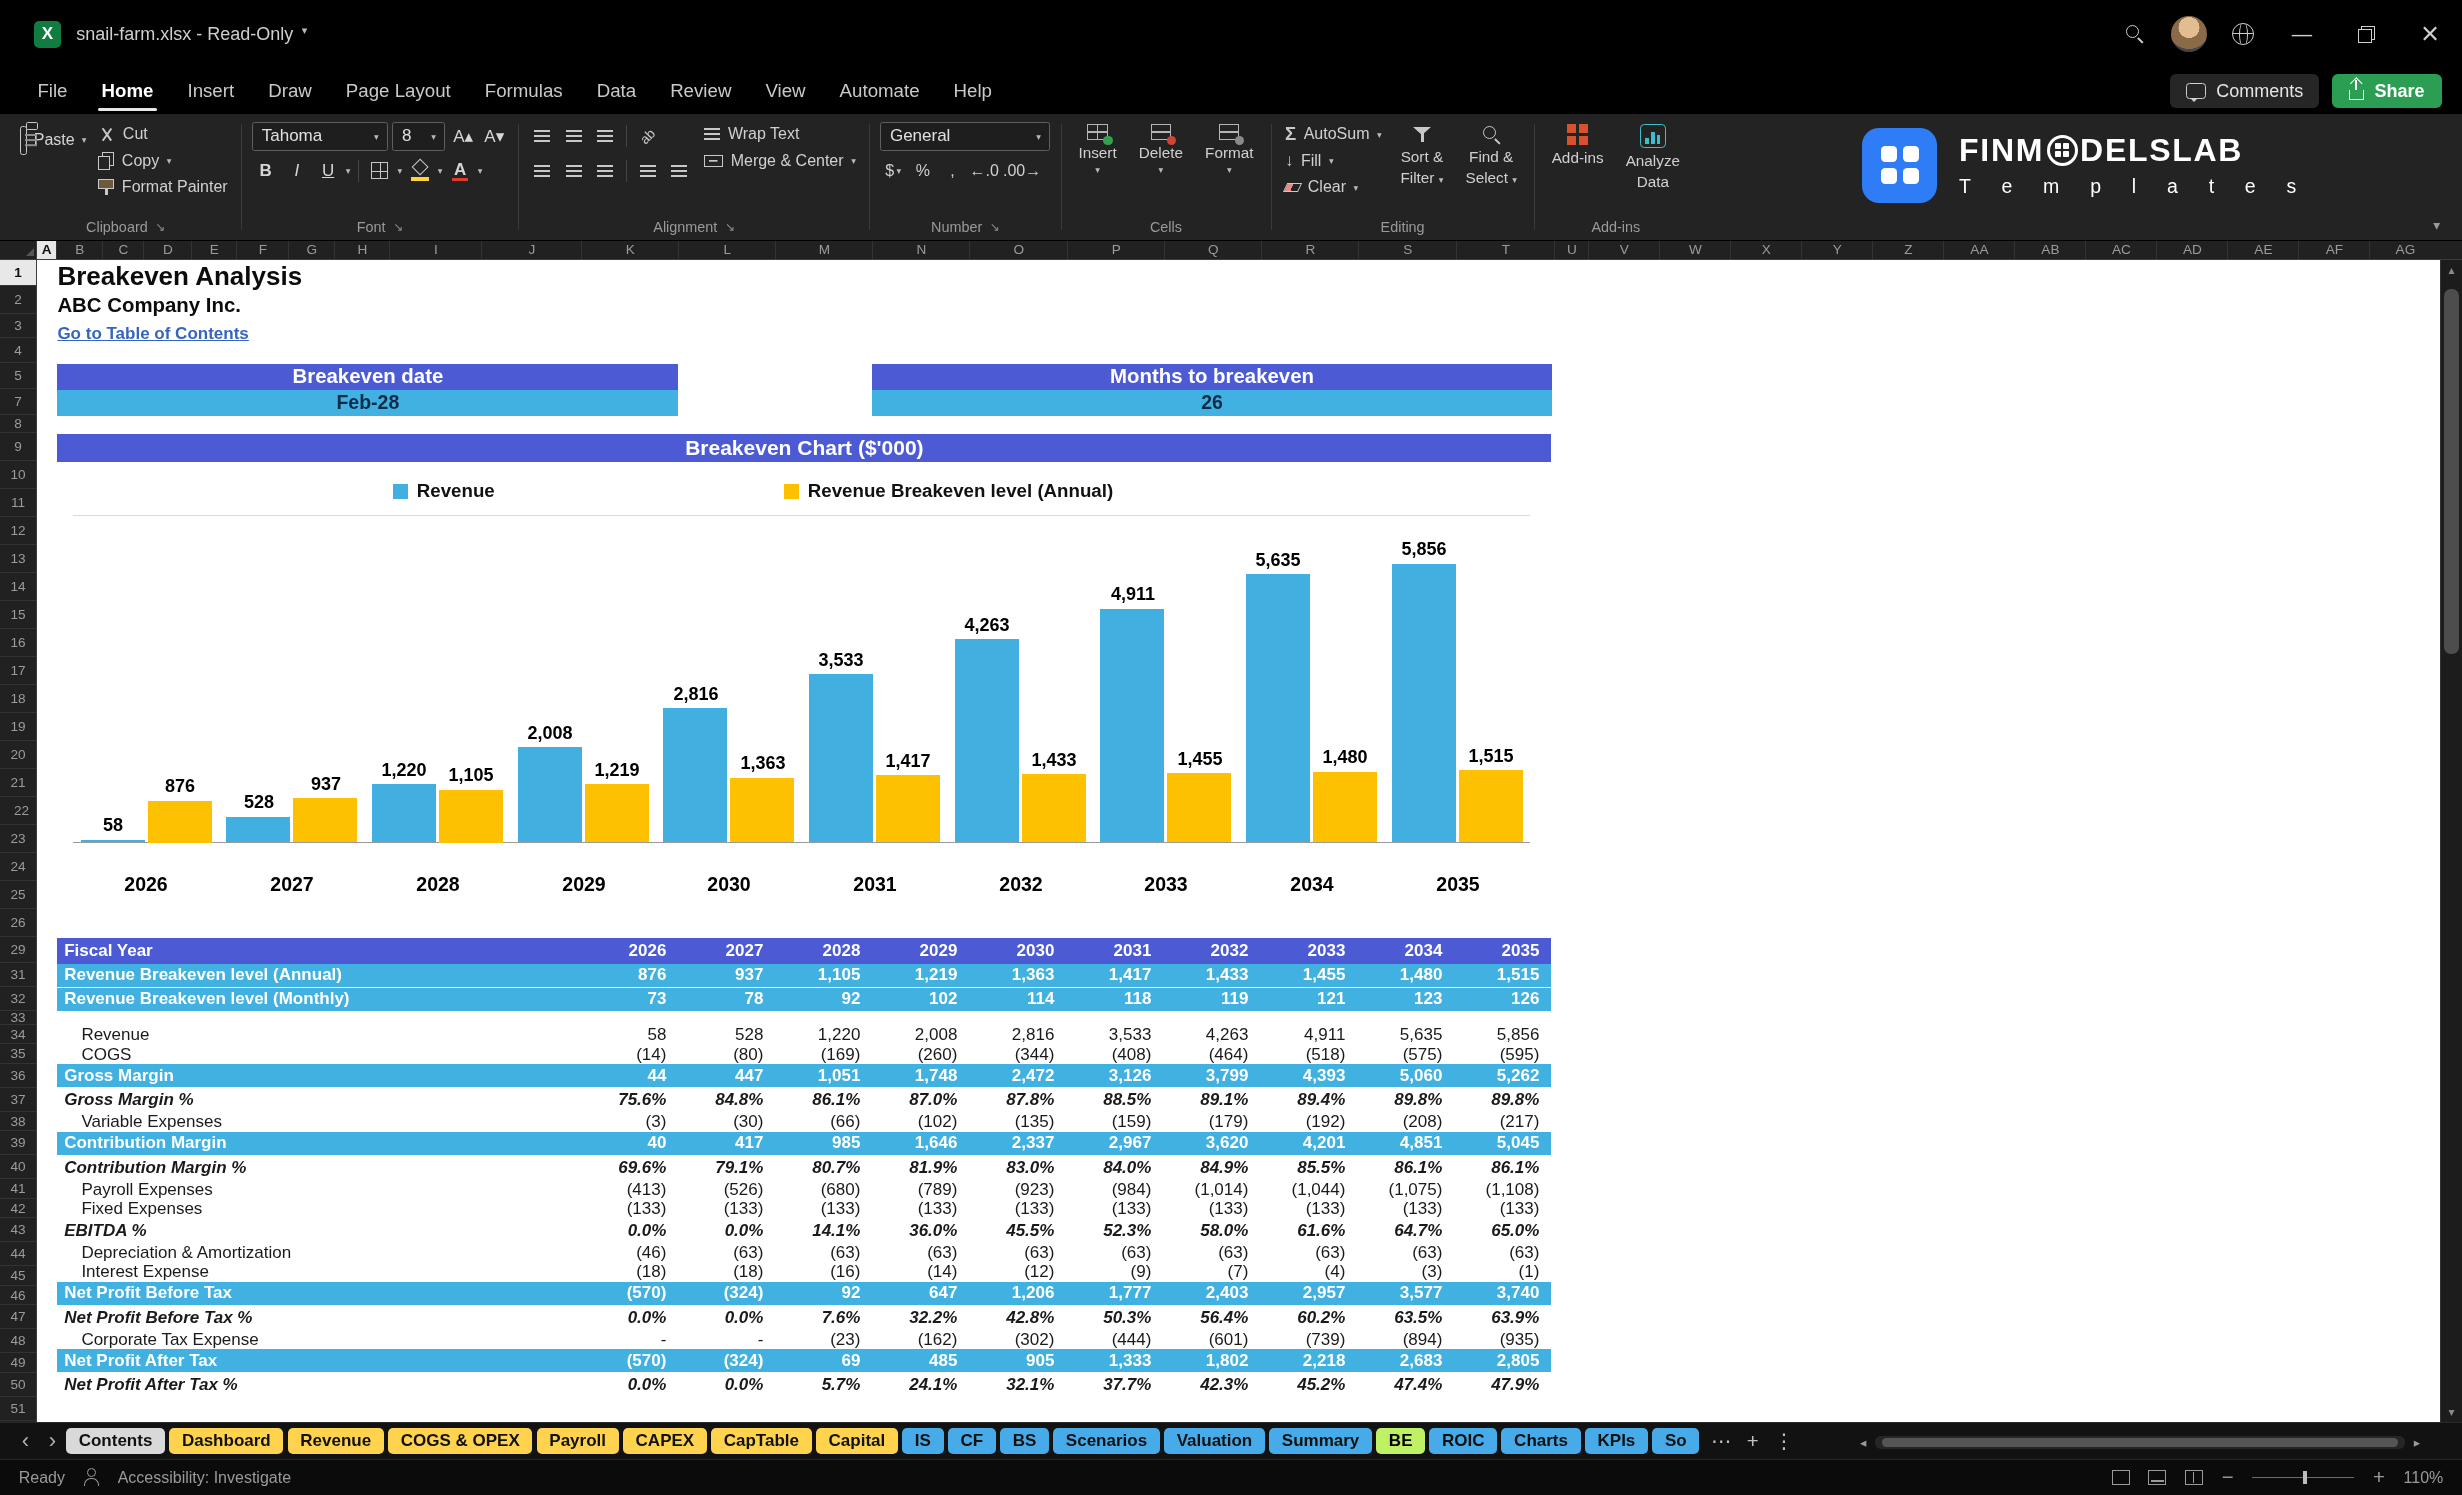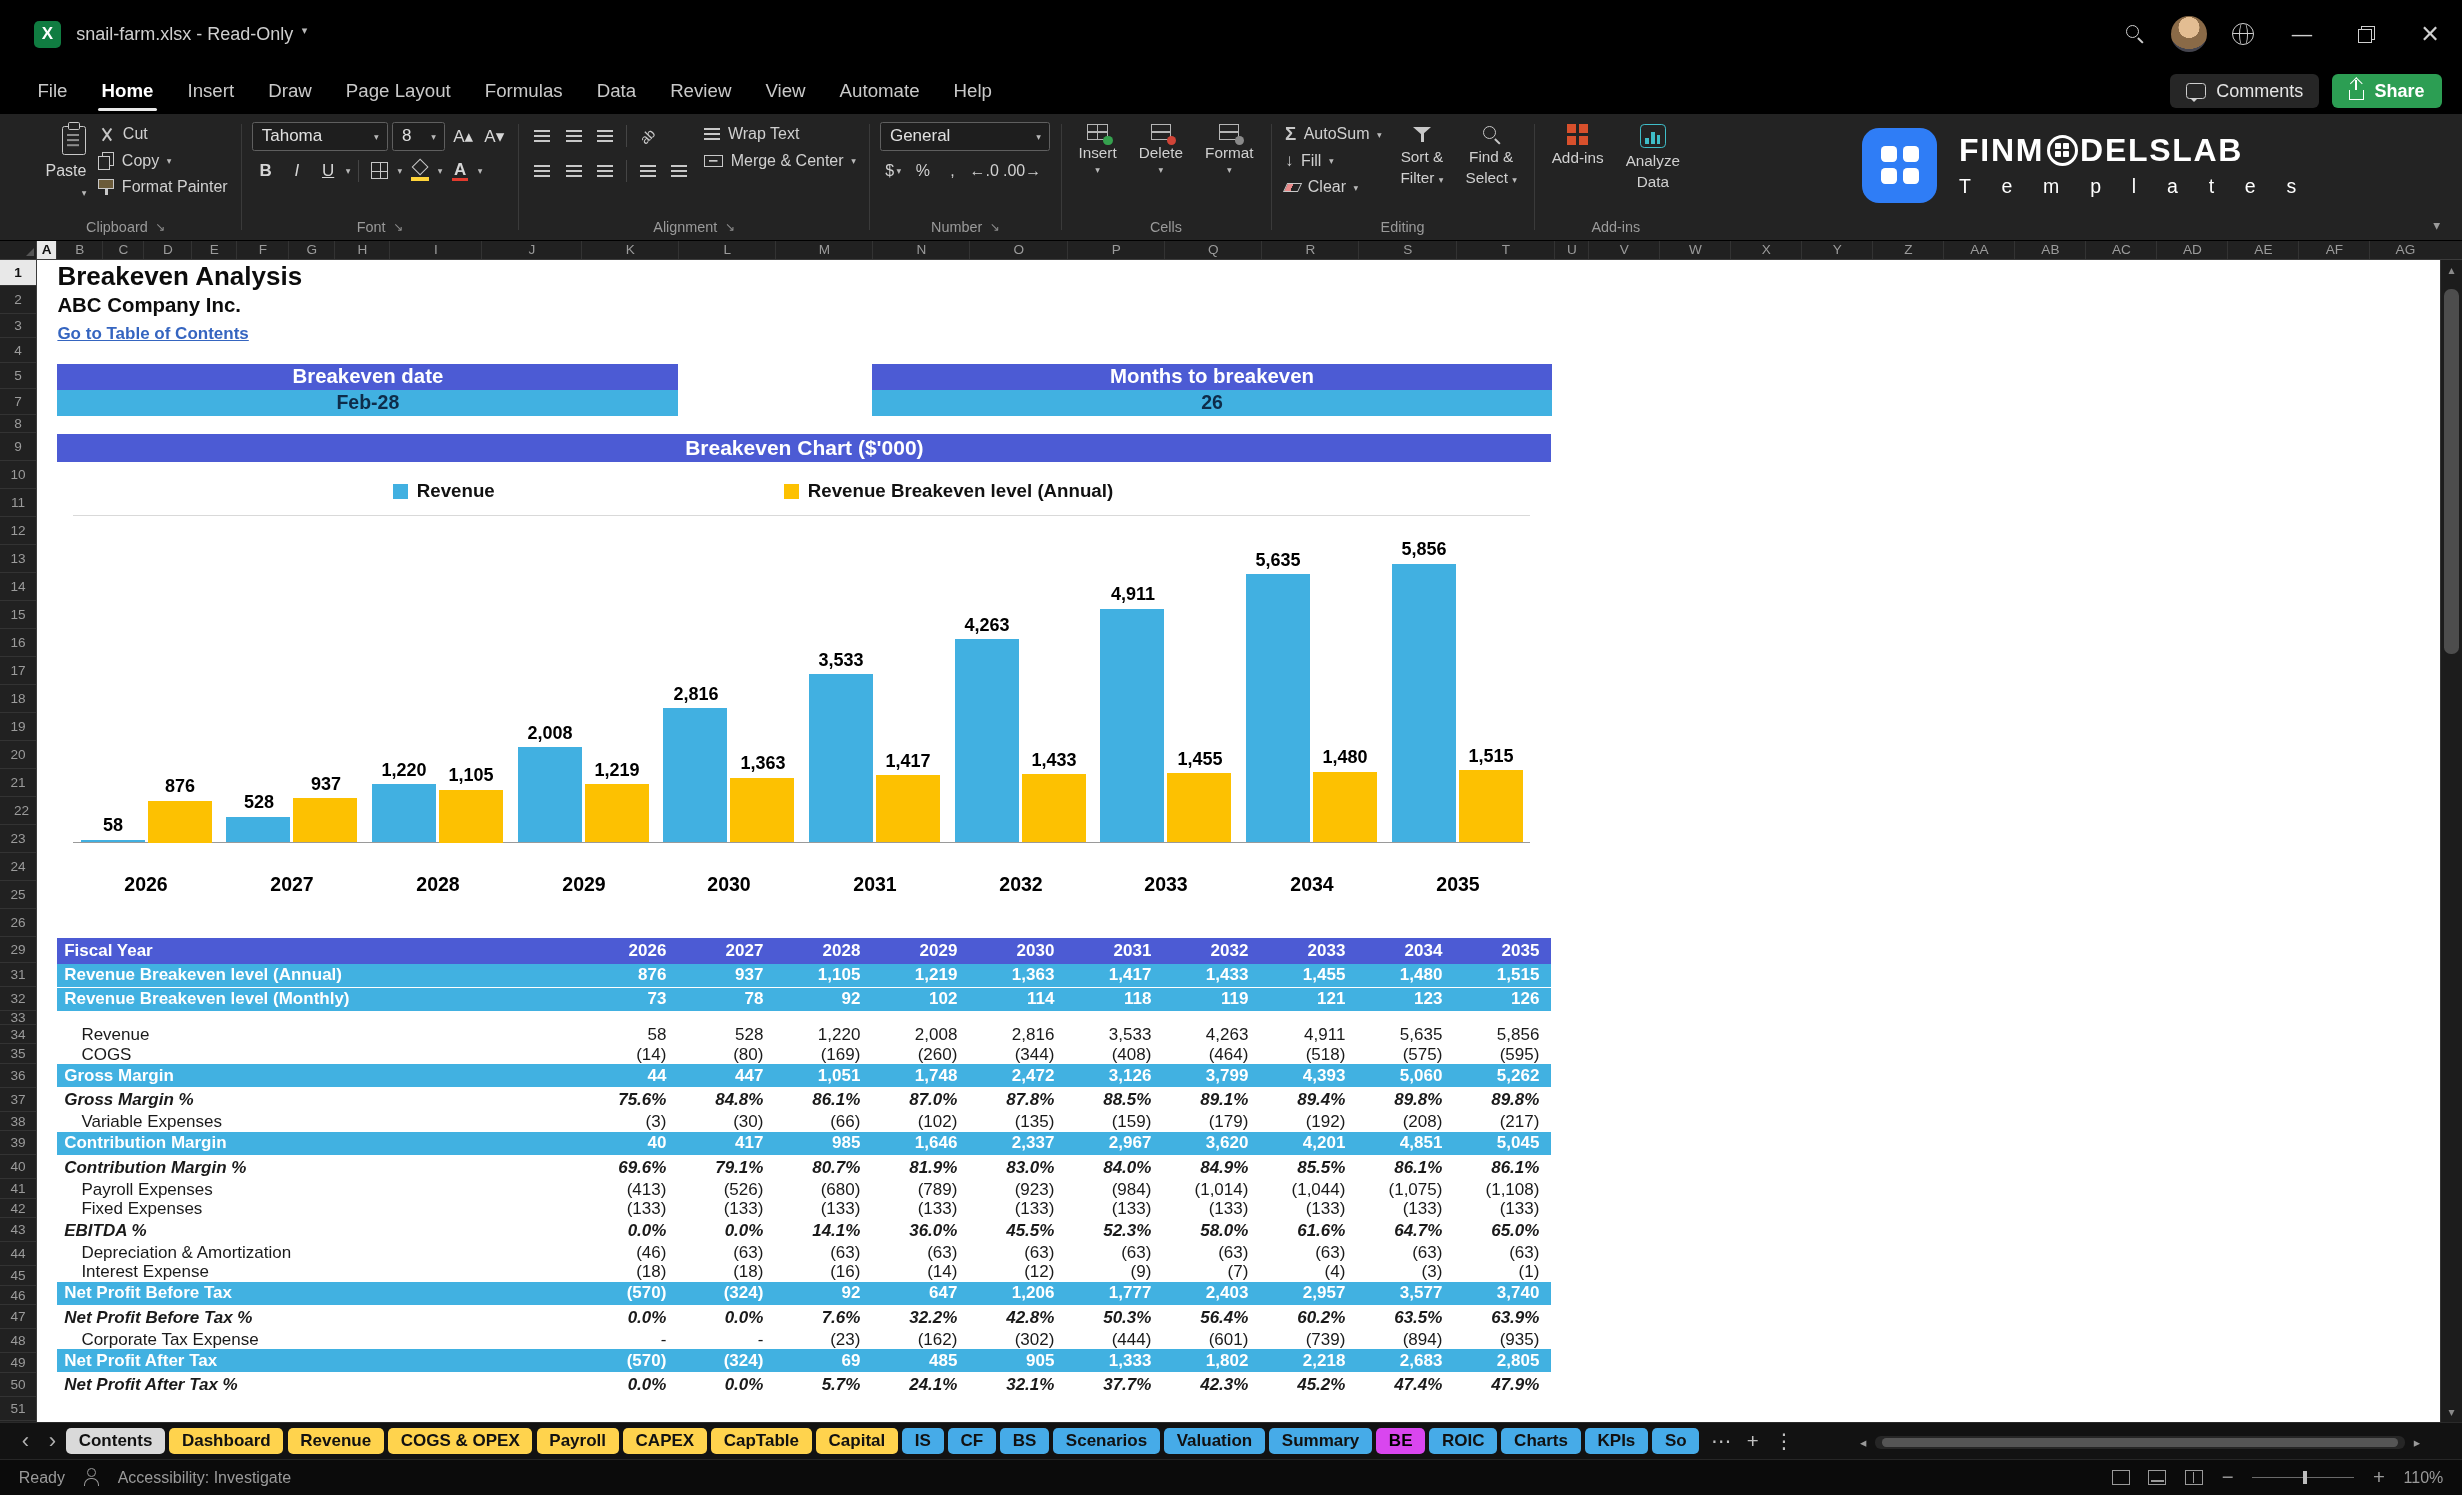--- a/index.html
+++ b/index.html
@@ -43,21 +43,21 @@
 .css-share::after{content:"";position:absolute;left:1.7px;top:-11px;width:7.6px;height:7.6px;border-top:1.7px solid #fff;border-left:1.7px solid #fff;transform:rotate(45deg)}
 
 
 .ribbon{height:127px;background:#232323;position:relative;display:flex;flex:0 0 auto;border-bottom:0.8px solid #000}
 .rb-groups{display:flex;padding-left:10.2px}
 .rb-group{display:flex;flex-direction:column;padding:6.8px 10.2px 0}
 .rb-main{flex:1;display:flex;gap:8.5px;align-items:flex-start}
 .rb-cap{height:25.5px;display:flex;align-items:center;justify-content:center;gap:7.6px;color:#9a9a9a;font-size:14.4px}
 .dlg{font-size:12px;color:#8a8a8a}
 .rb-sep{width:0.8px;background:#3a3a3a;margin:10.2px 0}
-.rb-big{width:66px;display:flex;flex-direction:column;align-items:flex-end;gap:7px;color:#d6d6d6;font-size:16px;padding-top:3.4px}
+.rb-big{width:66px;display:flex;flex-direction:row;align-items:center;gap:7px;color:#d6d6d6;font-size:16px;padding-top:3.4px}
 .rb-vbig{display:flex;flex-direction:column;align-items:center;gap:3.4px;color:#d0d0d0;font-size:15.3px;padding:3.4px 6.8px 0;text-align:center;line-height:1.15}
 .rb-stack{display:flex;flex-direction:column;gap:2.5px;padding-top:1.7px}
 .rb-sm{display:flex;align-items:center;gap:7.6px;height:24px;color:#d0d0d0;font-size:16px;padding:0 3.4px;border-radius:2.5px}
 .rb-row{display:flex;align-items:center;gap:4.2px;height:31px}
 .rb-colmain{flex-direction:column;gap:3.4px}
 .chv{font-size:9.3px;color:#b9b9b9}
 .combo{height:29px;background:#1e1e1e;border:0.8px solid #5f5f5f;border-radius:2.5px;display:flex;align-items:center;justify-content:space-between;padding:0 8.5px;color:#e0e0e0;font-size:17px;gap:8.5px}
 .w-name{width:136px}.w-size{width:53px}.w-fmt{width:170px}
 .tbtn{min-width:27px;height:27px;display:flex;align-items:center;justify-content:center;color:#d6d6d6;font-size:17px;border-radius:2.5px}
 .tbtn.b{font-weight:700}.tbtn.i{font-style:italic}.tbtn.u{text-decoration:underline}
@@ -166,21 +166,21 @@
 .tv{justify-content:flex-end;padding-right:12px}
 
 
 .tabbar{height:37px;background:#121212;display:flex;align-items:center;padding-left:12px;position:relative;border-top:0.8px solid #2a2a2a;flex:0 0 auto}
 .tab-nav{color:#b0b0b0;font-size:22px;width:27px;text-align:center}
 .sheet-tabs{display:flex;align-items:center}
 .stab{height:26px;display:flex;align-items:center;padding:0 12.7px;margin-right:4.2px;border-radius:5.1px;font-size:17px;color:#111;font-weight:700;white-space:nowrap}
 .stab-gray{background:#d9d9d9}
 .stab-yellow{background:#ffd34d}
 .stab-blue{background:#46abe8}
-.stab-active{background:#d946ef;color:#000}
+.stab-active{background:#bef264;color:#000}
 .tab-glyph{color:#c0c0c0;font-size:20.4px;margin:0 7.6px}
 .hscroll-wrap{position:absolute;right:42px;top:12px;width:560px;display:flex;align-items:center;gap:8.5px}
 .hs-arrow{color:#9a9a9a;font-size:12.7px}
 .hscroll{flex:1;height:12.7px;background:#262626;border-radius:6px;position:relative}
 .hthumb{position:absolute;left:6.8px;right:6.8px;top:1.7px;bottom:1.7px;background:#555;border-radius:4.2px}
 
 
 .statusbar{height:36px;background:#0b0b0b;border-top:0.8px solid #262626;display:flex;align-items:center;color:#9a9a9a;font-size:16px;padding:0 18.7px;gap:17px;flex:0 0 auto}
 .css-person{width:18.7px;height:18.7px;position:relative}
 .css-person::before{content:"";position:absolute;left:5.1px;top:0;width:6.8px;height:6.8px;border:1.7px solid #9a9a9a;border-radius:50%}

